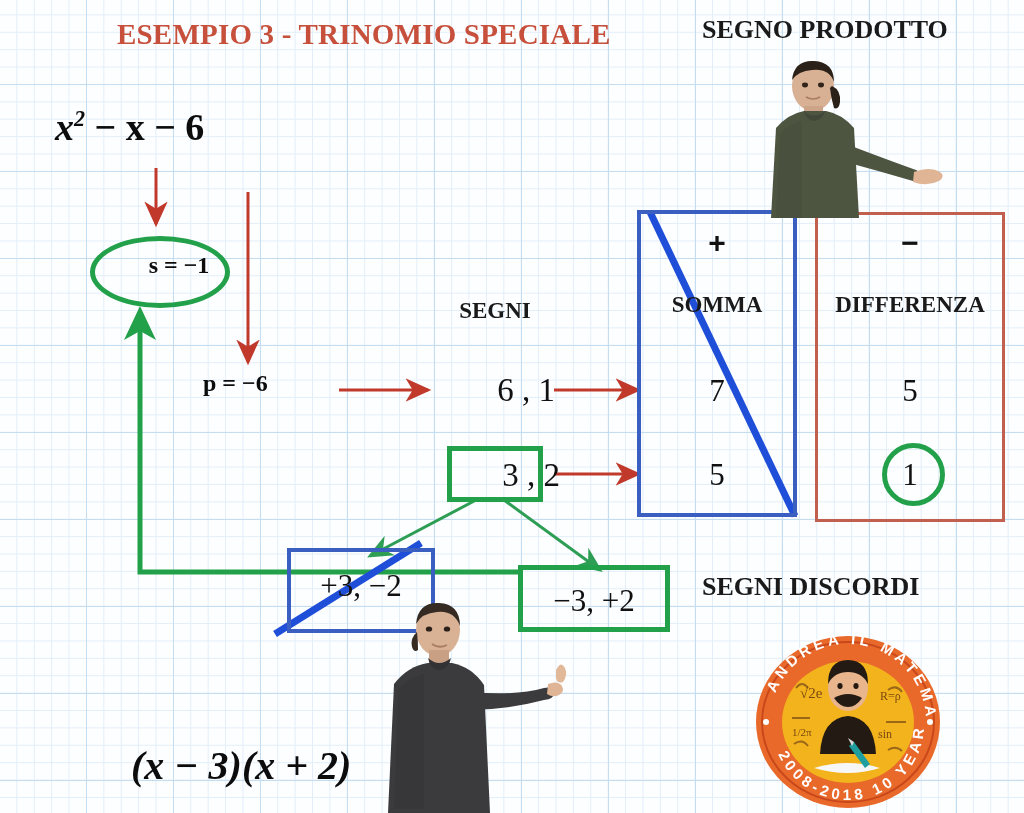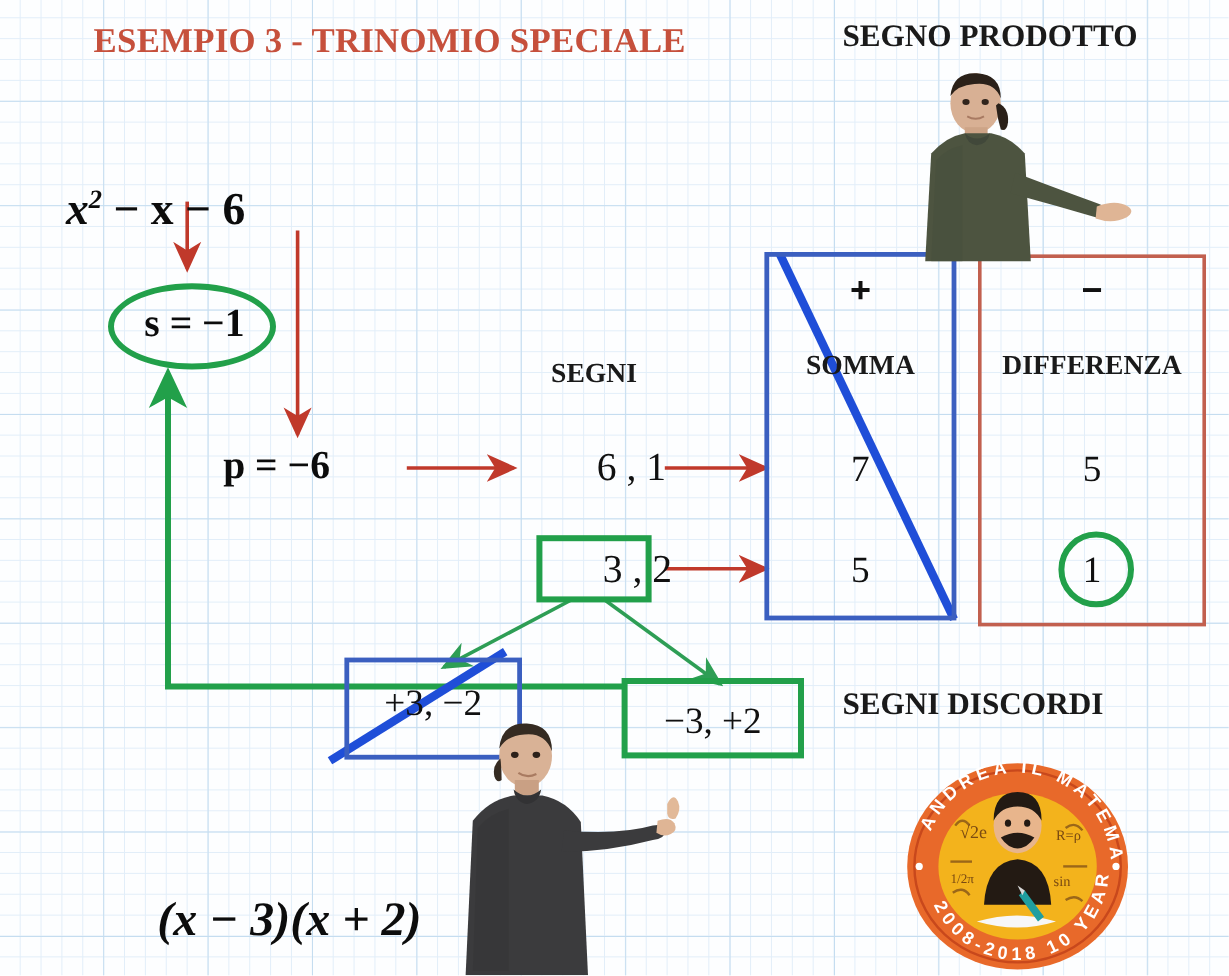--- a/index.html
+++ b/index.html
@@ -26,20 +26,21 @@
   .abs { position: absolute; }
 
   
   .title {
     font-family: "Liberation Serif", "DejaVu Serif", serif;
     font-weight: bold;
     font-size: 29px;
     letter-spacing: 0.2px;
     color: #c6503c;
     white-space: nowrap;
+    margin-left: 39px;
   }
   .heading-black {
     font-family: "Liberation Serif", "DejaVu Serif", serif;
     font-weight: bold;
     font-size: 26px;
     color: #1a1a1a;
     white-space: nowrap;
   }
   .col-header {
     font-family: "Liberation Serif", "DejaVu Serif", serif;
@@ -66,24 +67,25 @@
   }
   .math .v { font-style: italic; }
   .math sup {
     font-size: 0.58em;
     font-style: italic;
     vertical-align: super;
     font-weight: bold;
   }
   .math-sm {
     font-family: "Liberation Serif", "DejaVu Serif", serif;
-    font-size: 33px;
+    font-size: 24px;
     font-weight: bold;
     white-space: nowrap;
     color: #0c0c0c;
+    padding-left: 17px;
   }
   .cellnum {
     font-family: "Liberation Serif", "DejaVu Serif", serif;
     font-size: 31px;
     font-weight: normal;
     color: #101010;
     text-align: center;
     white-space: nowrap;
   }
   .pairnum {
@@ -166,21 +168,21 @@
 
     <line x1="275" y1="634" x2="421" y2="543" stroke="#1f4ed8" stroke-width="7"></line>
   </svg>
 
   <div class="abs title" style="left:78px; top:18px;">ESEMPIO 3 - TRINOMIO SPECIALE</div>
 
   <div class="abs heading-black" style="left:702px; top:15px;">SEGNO PRODOTTO</div>
 
   <div class="abs heading-black" style="left:702px; top:572px;">SEGNI DISCORDI</div>
 
-  <div class="abs math" style="left:55px; top:105px;margin-top:48px;">
+  <div class="abs math" style="left:55px; top:105px;">
     <span class="v">x</span><sup>2</sup>
     <span style="font-style:normal;">− x − 6</span>
   </div>
 
   <div class="abs ellipse-green" style="left:90px; top:236px; width:140px; height:72px;"></div>
   <div class="abs math-sm" style="left:103px; top:252px; width:118px; text-align:center;">s = −1</div>
 
   <div class="abs math-sm" style="left:186px; top:370px;">p = −6</div>
 
   <div class="abs col-header" style="left:440px; top:298px; width:110px;">SEGNI</div>

